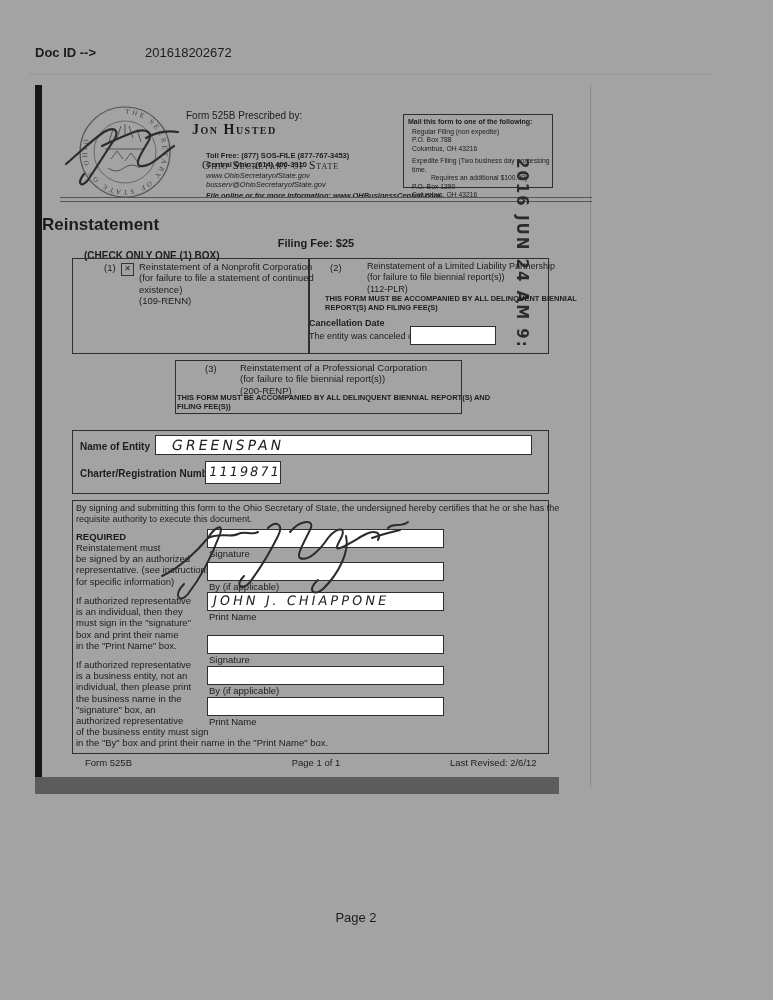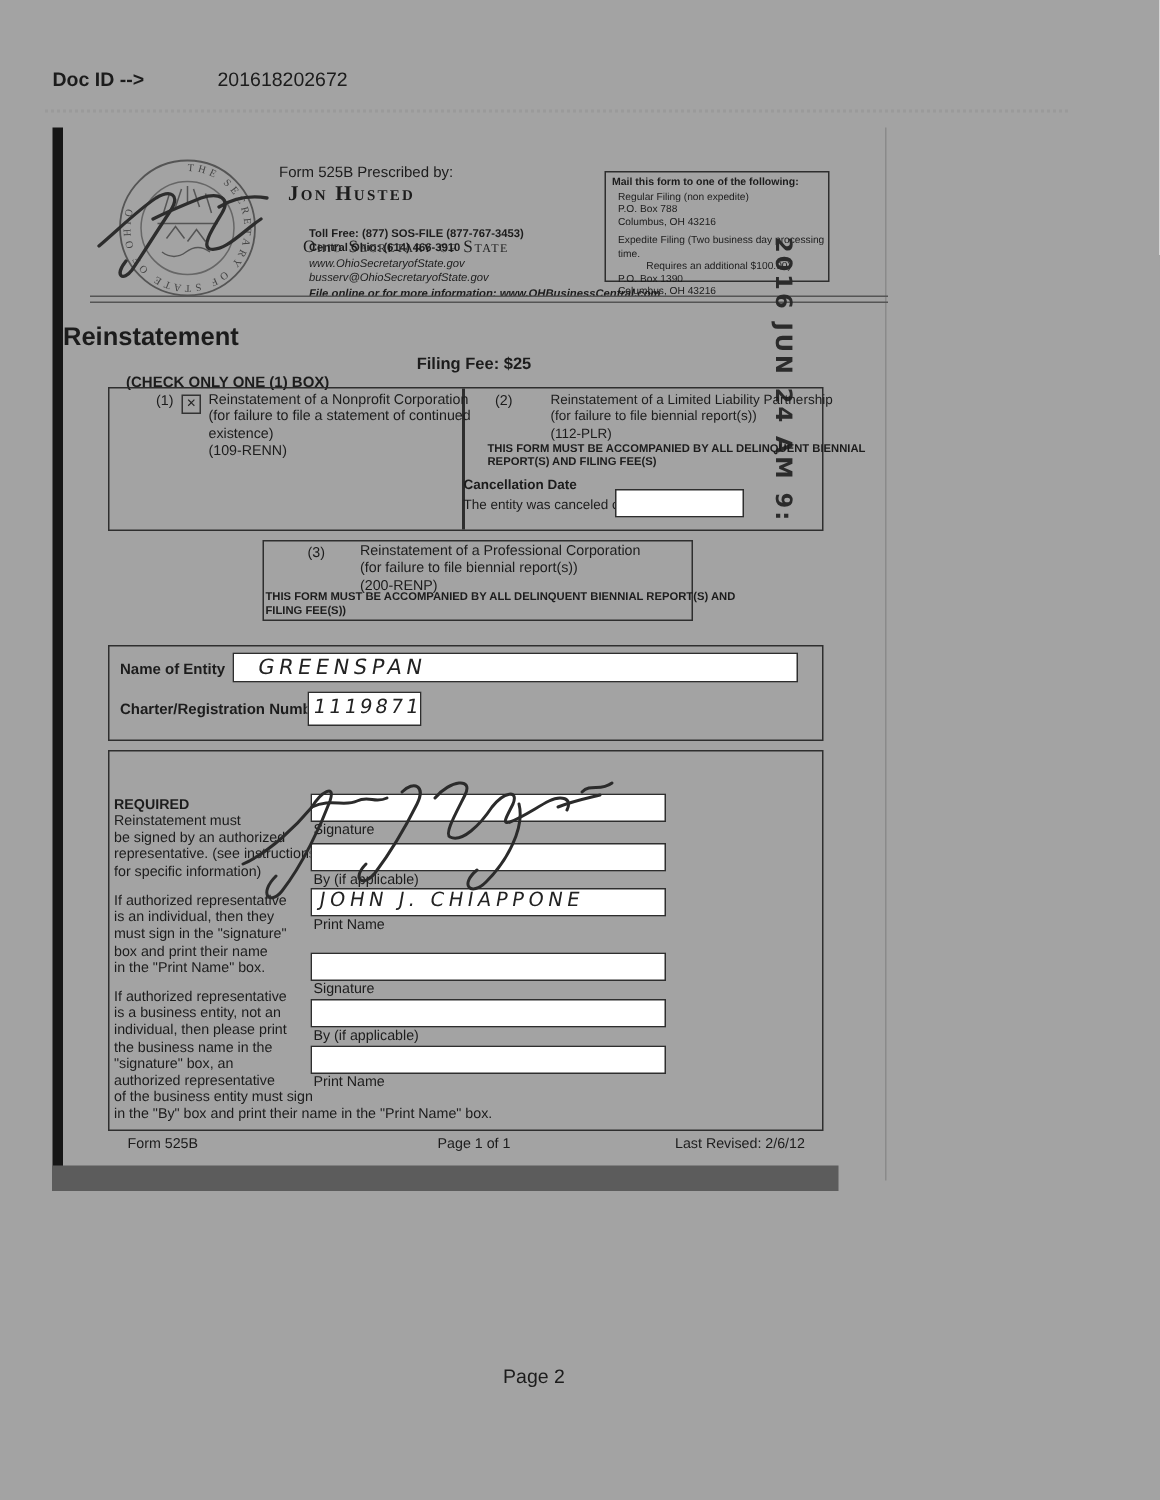--- a/index.html
+++ b/index.html
@@ -117,20 +117,22 @@
 
   <div class="box" style="left:72px;top:430px;width:475px;height:62px;"></div>
   <div class="abs b" style="left:80px;top:441px;font-size:10px;">Name of Entity</div>
   <div class="field" style="left:155px;top:435px;width:375px;height:18px;"></div>
   <div class="abs hand" style="left:172px;top:437px;font-size:14px;">GREENSPAN</div>
   <div class="abs b" style="left:80px;top:468px;font-size:10px;">Charter/Registration Number</div>
   <div class="field" style="left:205px;top:461px;width:74px;height:21px;"></div>
   <div class="abs hand" style="left:209px;top:464px;font-size:13px;letter-spacing:2px;">1119871</div>
 
   <div class="box" style="left:72px;top:500px;width:475px;height:252px;"></div>
+  <div class="abs" style="left:76px;top:503px;width:469px;font-size:9px;white-space:pre;line-height:1.25;">By signing and submitting this form to the Ohio Secretary of State, the undersigned hereby certifies that he or she has the
+requisite authority to execute this document.</div>
 
   <div class="abs b" style="left:76px;top:531px;font-size:9.5px;">REQUIRED</div>
   <div class="abs pre" style="left:76px;top:542px;font-size:9.5px;">Reinstatement must
 be signed by an authorized
 representative. (see instructions
 for specific information)</div>
   <div class="abs pre" style="left:76px;top:595px;font-size:9.5px;">If authorized representative
 is an individual, then they
 must sign in the "signature"
 box and print their name

